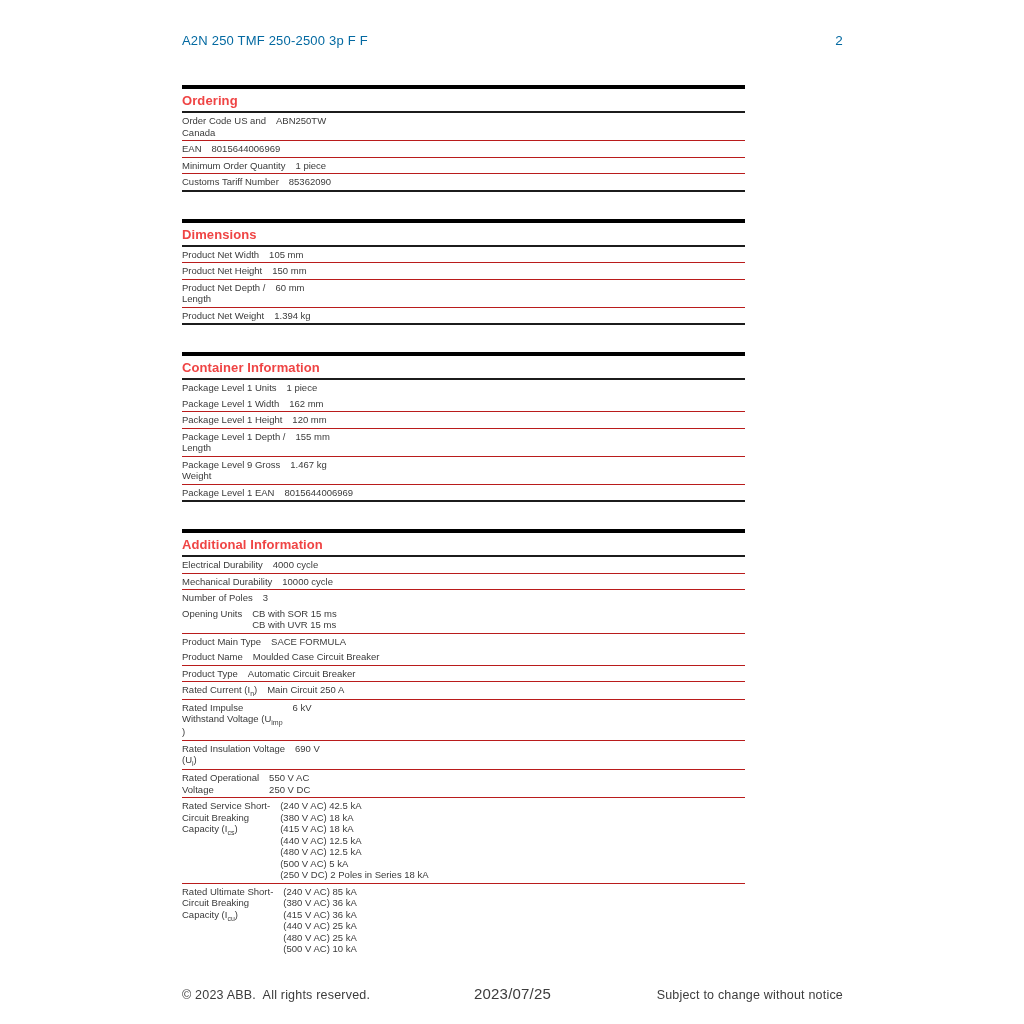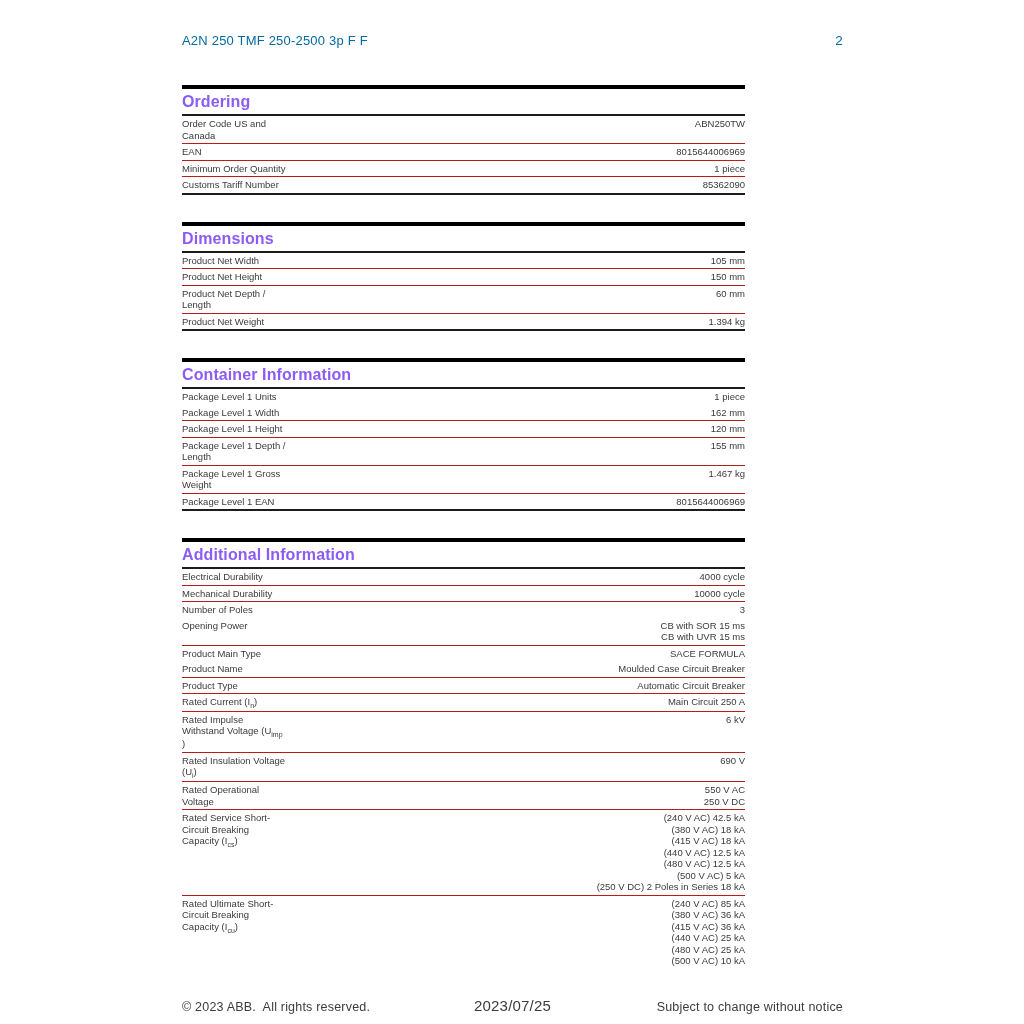--- a/index.html
+++ b/index.html
@@ -10,33 +10,33 @@
   }
   .content{width:661px;margin-left:182px;padding-top:33px;}
   .doc-header{
     display:flex;justify-content:space-between;align-items:flex-start;
     font-size:13px;color:#0369a1;letter-spacing:.2px;
   }
   .page-num{font-size:13.5px;}
   .spec-table{width:563px;border-top:4px solid #000;margin-top:27px;}
   .spec-table.first{margin-top:37px;}
   .sec-title{
-    margin:0;font-size:16px;font-weight:bold;color:#8b5cf6;
+    margin:0;font-size:13px;font-weight:bold;color:#ef4444;
     padding:4px 0 3px;border-bottom:2px solid #1c1c1c;letter-spacing:.1px;
   }
   .spec-table.closed .rows{border-bottom:2px solid #1c1c1c;}
   .row{
     display:flex;justify-content:space-between;align-items:flex-start;
     padding:2px 0;border-bottom:1px solid #b91c1c;
     font-size:9.5px;line-height:11.5px;color:#3a3a3a;
   }
   .row.no-sep{border-bottom:none;}
   .rows .row:last-child{border-bottom:none;}
   .label{white-space:pre-line;max-width:280px;}
-  .value{text-align:right;flex:1;}
+  .value{text-align:left;flex:1;padding-left:10px;}
   .value div{white-space:nowrap;}
   sub{font-size:7px;line-height:1;}
   .doc-footer{
     display:flex;align-items:baseline;margin-top:12px;width:661px;
     font-size:12.5px;color:#3c3c3c;white-space:pre;letter-spacing:.2px;gap:39px;
   }
   .doc-footer .left{flex:1;text-align:left;}
   .doc-footer .mid{flex:0 0 auto;font-size:15px;}
   .doc-footer .right{flex:1;text-align:right;margin-top:19px;}
 </style>
@@ -133,21 +133,21 @@
             </div>
           </div>
           <div class="row">
             <div class="label">Package Level 1 Depth /
 Length</div>
             <div class="value">
               <div class="vline">155 mm</div>
             </div>
           </div>
           <div class="row">
-            <div class="label">Package Level 1 Gross
+            <div class="label">Package Level 9 Gross
 Weight</div>
             <div class="value">
               <div class="vline">1.467 kg</div>
             </div>
           </div>
           <div class="row">
             <div class="label">Package Level 1 EAN</div>
             <div class="value">
               <div class="vline">8015644006969</div>
             </div>
@@ -169,21 +169,21 @@
               <div class="vline">10000 cycle</div>
             </div>
           </div>
           <div class="row no-sep">
             <div class="label">Number of Poles</div>
             <div class="value">
               <div class="vline">3</div>
             </div>
           </div>
           <div class="row">
-            <div class="label">Opening Power</div>
+            <div class="label">Opening Units</div>
             <div class="value">
               <div class="vline">CB with SOR 15 ms</div>
               <div class="vline">CB with UVR 15 ms</div>
             </div>
           </div>
           <div class="row no-sep">
             <div class="label">Product Main Type</div>
             <div class="value">
               <div class="vline">SACE FORMULA</div>
             </div>

